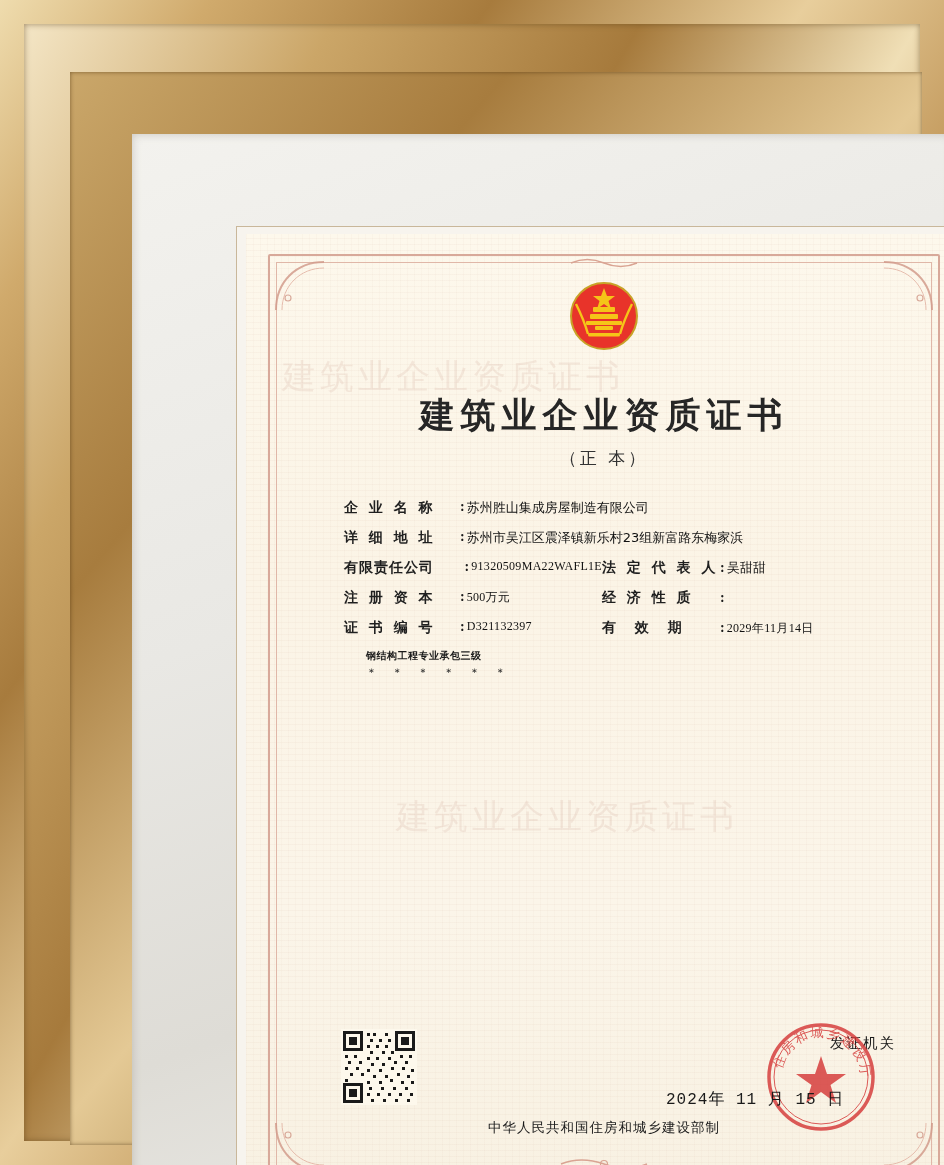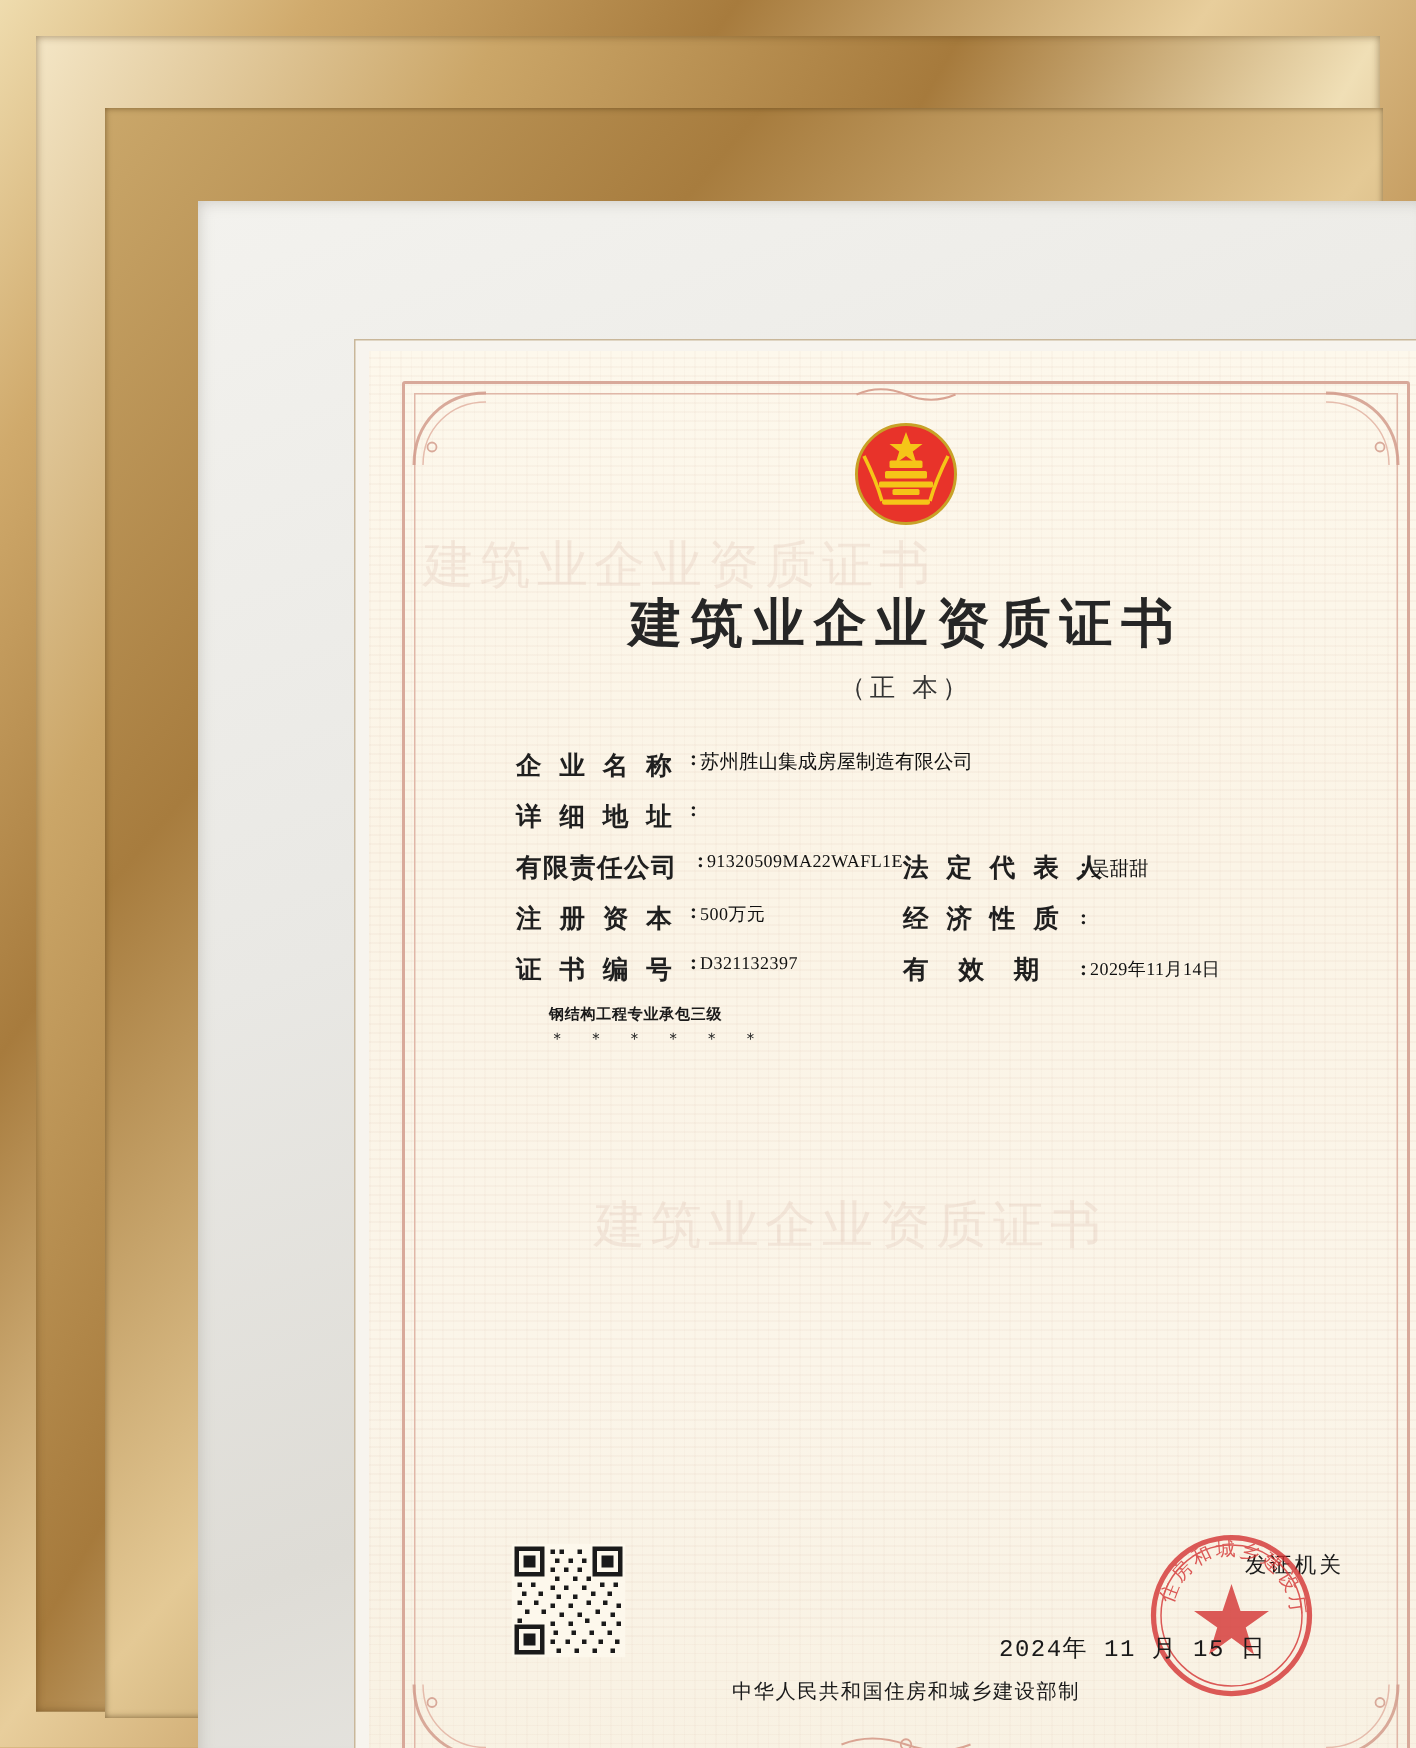--- a/index.html
+++ b/index.html
@@ -86,21 +86,21 @@
   .subtitle{
     position:absolute;left:0;right:0;top:213px;text-align:center;
     font-family:"DejaVu Sans",sans-serif;
     font-size:17px;letter-spacing:3px;color:#333;
   }
   
   .fields{position:absolute;left:98px;top:265px;width:530px;font-size:14px;color:#1a1a1a;}
   .row{display:flex;align-items:flex-start;margin-bottom:11px;min-height:19px;}
   .lab{
     font-family:"DejaVu Sans",sans-serif;
-    font-weight:bold;font-size:17px;color:#1f1f1f;white-space:nowrap;
+    font-weight:bold;font-size:14px;color:#1f1f1f;white-space:nowrap;
   }
   .lab.w1{width:116px;display:inline-block;letter-spacing:3px;}
   .lab.w2{width:126px;display:inline-block;letter-spacing:1px;}
   .colon{margin:0 2px 0 0;font-weight:bold;}
   .val{
     font-family:"DejaVu Sans",sans-serif;
     font-size:13px;color:#111;letter-spacing:0px;
   }
   .val.small{font-size:12px;font-family:"Liberation Serif",serif;letter-spacing:.3px;}
   .half-left{width:258px;display:flex;align-items:flex-start;}
@@ -219,20 +219,21 @@
 
             <div class="row">
               <span class="lab w1">企 业 名 称</span>
               <span class="colon">:</span>
               <span class="val">苏州胜山集成房屋制造有限公司</span>
             </div>
 
             <div class="row">
               <span class="lab w1">详 细 地 址</span>
               <span class="colon">:</span>
+              <span class="val">苏州市吴江区震泽镇新乐村23组新富路东梅家浜</span>
             </div>
 
             <div class="row">
               <span class="half-left">
                 <span class="lab w2">有限责任公司</span>
                 <span class="colon">:</span>
                 <span class="val small">91320509MA22WAFL1E</span>
               </span>
               <span class="half-right">
                 <span class="lab r">法 定 代 表 人</span>

